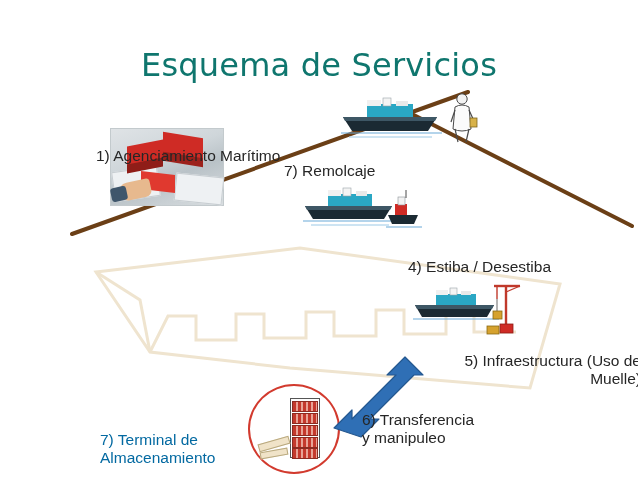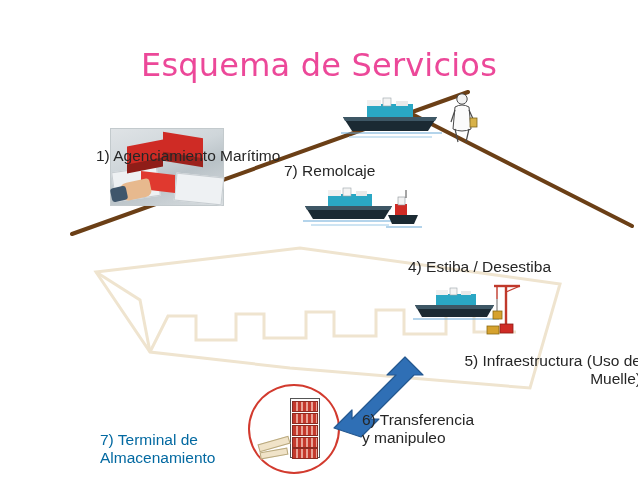--- a/index.html
+++ b/index.html
@@ -19,21 +19,21 @@
     height: 479px;
     background: #ffffff;
   }
   #title {
     position: absolute;
     left: 0;
     top: 46px;
     width: 638px;
     text-align: center;
     font-size: 32px;
-    color: #ec4899;
+    color: #0f766e;
     font-family: "DejaVu Sans", sans-serif;
     letter-spacing: 0.2px;
   }
   .lbl {
     position: absolute;
     font-size: 15.5px;
     color: #262626;
     line-height: 1.18;
     white-space: pre-line;
   }

